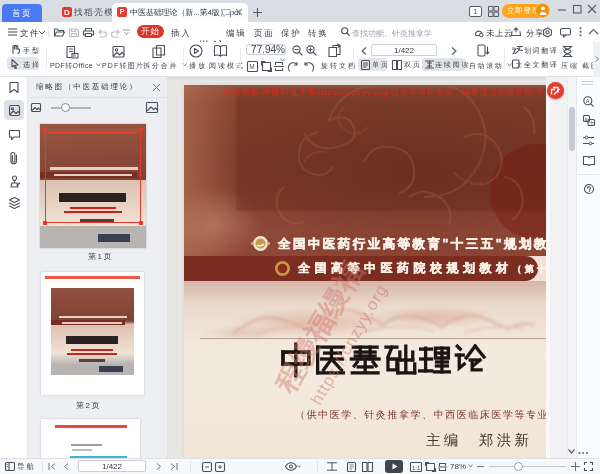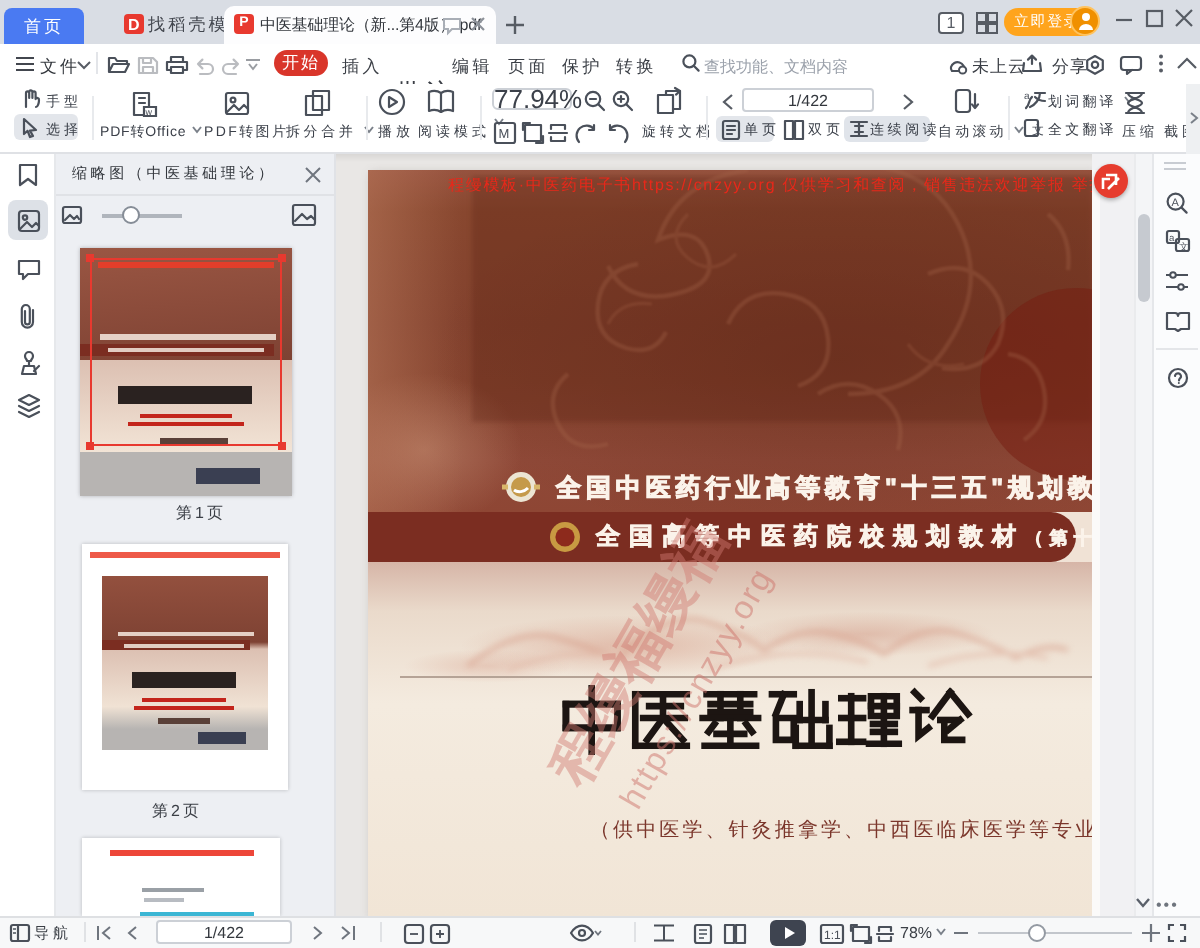--- a/index.html
+++ b/index.html
@@ -82,21 +82,21 @@
 <div class="ab" style="left:171px;top:27.5px;font-size:8.5px;letter-spacing:1.8px;color:#3b3f46">插入</div>
 <div class="ab" style="left:198px;top:38px;font-size:13px;letter-spacing:1.8px;color:#3b3f46">批注</div>
 <div class="ab" style="left:226px;top:27.5px;font-size:8.5px;letter-spacing:1.8px;color:#3b3f46">编辑</div>
 <div class="ab" style="left:254px;top:27.5px;font-size:8.5px;letter-spacing:1.8px;color:#3b3f46">页面</div>
 <div class="ab" style="left:281px;top:27.5px;font-size:8.5px;letter-spacing:1.8px;color:#3b3f46">保护</div>
 <div class="ab" style="left:308px;top:27.5px;font-size:8.5px;letter-spacing:1.8px;color:#3b3f46">转换</div>
 <svg class="ab" style="left:341px;top:27px" width="9" height="9">
     <circle cx="3.7" cy="3.7" r="3" class="ic"></circle>
     <path d="M6 6l2.3 2.3" class="ic"></path>
   </svg>
-<div class="ab" style="left:352px;top:27.5px;font-size:8px;color:#9ba1ab">查找功能、文档内容</div>
+<div class="ab" style="left:352px;top:27.5px;font-size:8px;color:#9ba1ab">查找功能、针灸推拿学</div>
 <svg class="ab" style="left:473px;top:27.5px" width="12" height="9">
     <path d="M9 7.5a3 3 0 10-6.5-2A2.4 2.4 0 003 7.5z" class="ic"></path>
     <circle cx="8.3" cy="7" r="1.8" fill="#fff" stroke="#4a505a" stroke-width="1"></circle>
   </svg>
 <div class="ab" style="left:486px;top:27.5px;font-size:8.5px;letter-spacing:.5px;color:#3b3f46">未上云</div>
 <svg class="ab" style="left:511px;top:27px" width="10" height="9">
     <path d="M5 5V.8M5 .8L3 2.8M5 .8l2 2M1 4.5L.5 8.5h9L9 4.5" class="ic"></path>
   </svg>
 <div class="ab" style="left:526px;top:27.5px;font-size:8.5px;letter-spacing:.5px;color:#3b3f46">分享</div>
 <svg class="ab" style="left:542px;top:27px" width="11" height="10">
@@ -155,21 +155,21 @@
     <circle cx="7" cy="7" r="6" class="ic"></circle>
     <path d="M5.5 4.5l4 2.5-4 2.5z" class="ic"></path>
   </svg>
 <div class="ab" style="left:189px;top:61px;font-size:7px;letter-spacing:2px;color:#3c414a">播放</div>
 <svg class="ab" style="left:213px;top:44px" width="15" height="14">
     <path d="M7.5 2.5C6 1.5 3.5 1.2 1.5 2v9.5c2-.8 4.5-.5 6 .5 1.5-1 4-1.3 6-.5V2c-2-.8-4.5-.5-6 .5z" class="ic"></path>
     <path d="M7.5 2.5V12" class="ic"></path>
   </svg>
 <div class="ab" style="left:209px;top:61px;font-size:7px;letter-spacing:2px;color:#3c414a">阅读模式</div>
 <div class="ab" style="left:240px;top:48px;width:1px;height:22px;background:#e8eaed"></div>
-<div class="ab" style="left:246px;top:44px;width:40px;height:11px;border:1px solid #ccd0d6;border-radius:3px;font-size:13px;color:#3c414a;text-align:left;line-height:10px">77.94% <svg style="display:inline-block;vertical-align:1px" width="5" height="4">
+<div class="ab" style="left:246px;top:44px;width:40px;height:11px;border:1px solid #ccd0d6;border-radius:3px;font-size:10px;color:#3c414a;text-align:right;line-height:10px">77.94% <svg style="display:inline-block;vertical-align:1px" width="5" height="4">
       <path d="M.5.5l2 2.5 2-2.5" fill="none" stroke="#7a8089" stroke-width="1"></path>
     </svg></div>
 <svg class="ab" style="left:292px;top:44.5px" width="11" height="11">
     <circle cx="4.5" cy="4.5" r="3.6" class="ic"></circle>
     <path d="M7.2 7.2l2.8 2.8M3 4.5h3" class="ic"></path>
   </svg>
 <svg class="ab" style="left:306px;top:44.5px" width="11" height="11">
     <circle cx="4.5" cy="4.5" r="3.6" class="ic"></circle>
     <path d="M7.2 7.2l2.8 2.8M3 4.5h3M4.5 3v3" class="ic"></path>
   </svg>
@@ -473,20 +473,21 @@
               <path d="M22 2L31 13"></path>
               <path d="M17 16H26"></path>
               <path d="M19 18V26H28"></path>
               <path d="M27 16L21 21"></path>
             </g>
           </g>
         </svg>
       </div>
 
  <div class="ab" style="left:111px;top:322.5px;font-size:10px;color:#7b362b;letter-spacing:1.55px;white-space:nowrap">（供中医学、针灸推拿学、中西医临床医学等专业用）</div>
+ <div class="ab" style="left:242px;top:346px;font-size:14.5px;color:#47352e;letter-spacing:3.2px">主编　郑洪新</div>
 
  <div class="ab" style="left:31px;top:221px;width:230px;height:55px;transform:rotate(-60deg);color:rgba(208,122,114,.45);font-size:29px;font-weight:bold;text-align:center;line-height:1.05;white-space:nowrap">程缦福缦福<br><span style="font-size:16.5px;font-weight:normal;letter-spacing:1px;color:rgba(205,115,108,.5)">https://cnzyy.org</span></div>
 </div>
 
 <div class="ab" style="left:378px;top:0;width:30px;height:381px;background:#f1f1f3"></div>
     <div class="ab" style="left:378px;top:8px;width:4px;height:373px;background:#fbfaf9"></div>
 
 <div class="ab" style="left:379px;top:5px;width:17px;height:17px;border-radius:50%;background:#e63c2e;box-shadow:0 1px 2px rgba(0,0,0,.3)"></div>
 <svg class="ab" style="left:383px;top:9px" width="9" height="9">
       <path d="M.5 8.5v-5h3.5M2 1.5h5v5M3 8.5l5.5-5.5" stroke="#fff" stroke-width="1.3" fill="none"></path>

